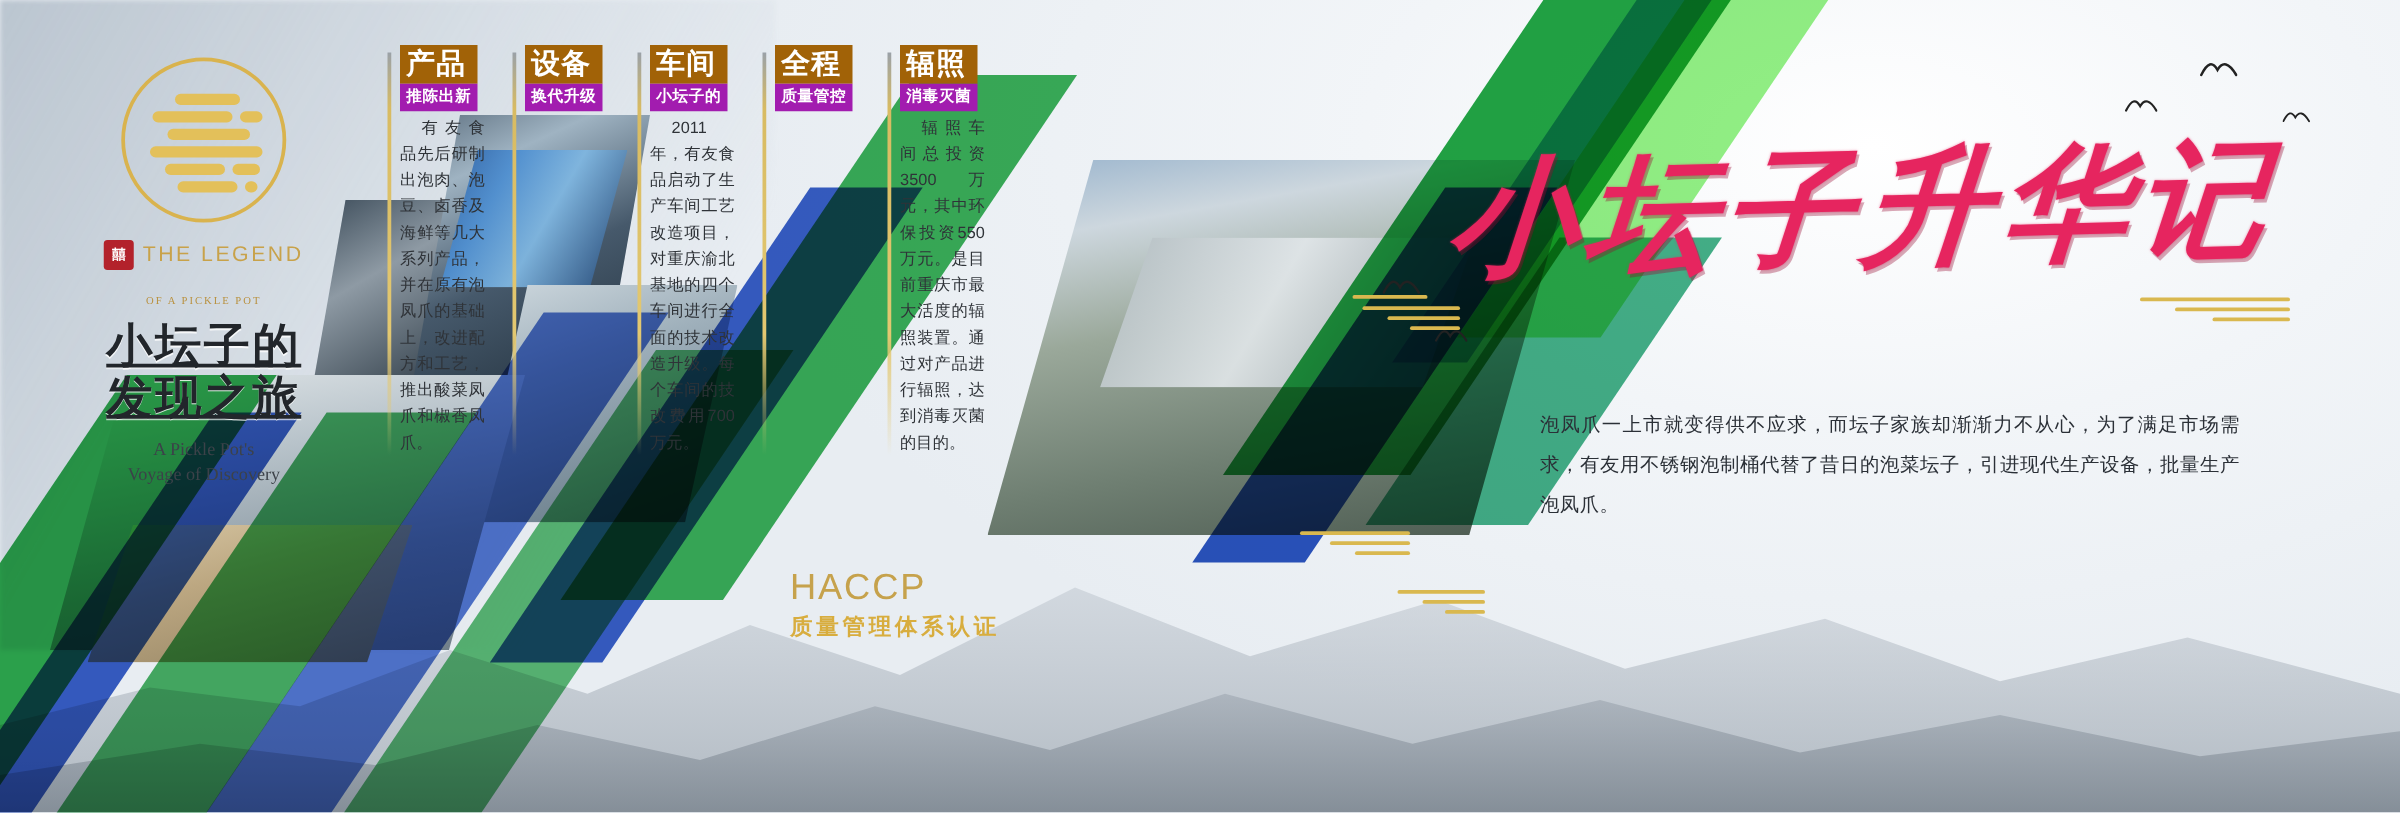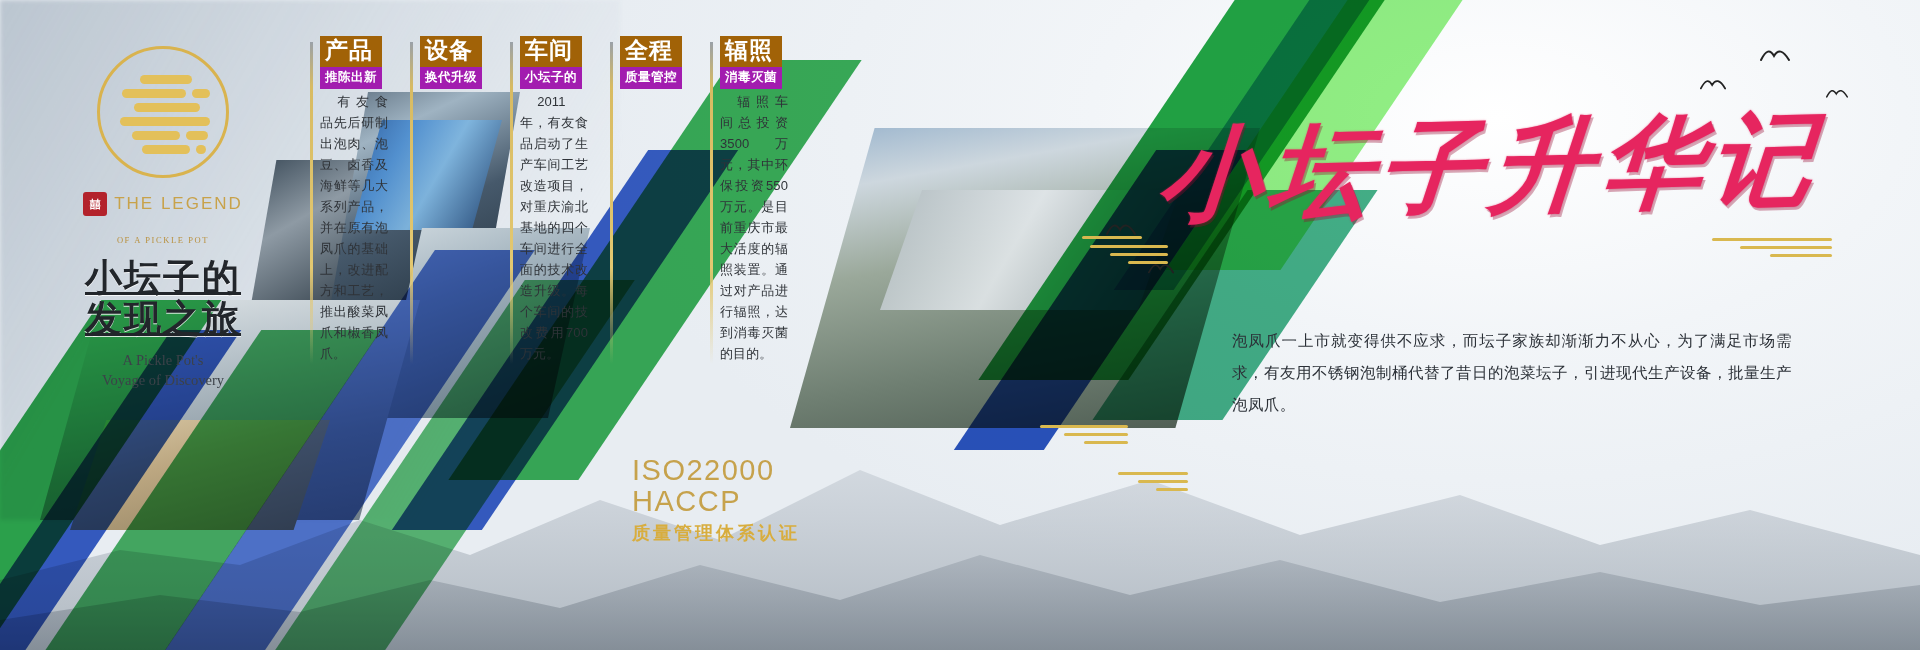--- a/index.html
+++ b/index.html
@@ -288,21 +288,20 @@
       <div class="badge">
         <span class="b1">辐照</span>
         <span class="b2">消毒灭菌</span>
       </div>
       <p>辐照车间总投资3500万元，其中环保投资550万元。是目前重庆市最大活度的辐照装置。通过对产品进行辐照，达到消毒灭菌的目的。</p>
     </div>
 
   </div>
 
   <div class="iso">
-    <div class="l1">ISO22000</div>
     <div class="l2">HACCP</div>
     <div class="l3">质量管理体系认证</div>
   </div>
 
   <div class="big-title">小坛子升华记</div>
   <div class="para">泡凤爪一上市就变得供不应求，而坛子家族却渐渐力不从心，为了满足市场需求，有友用不锈钢泡制桶代替了昔日的泡菜坛子，引进现代生产设备，批量生产泡凤爪。</div>
 
   <div class="cloud" style="left:1090px; top:245px; width:78px;">
     <i style="width:78px;"></i>
       <i style="width:58px; margin-left:20px;"></i>

